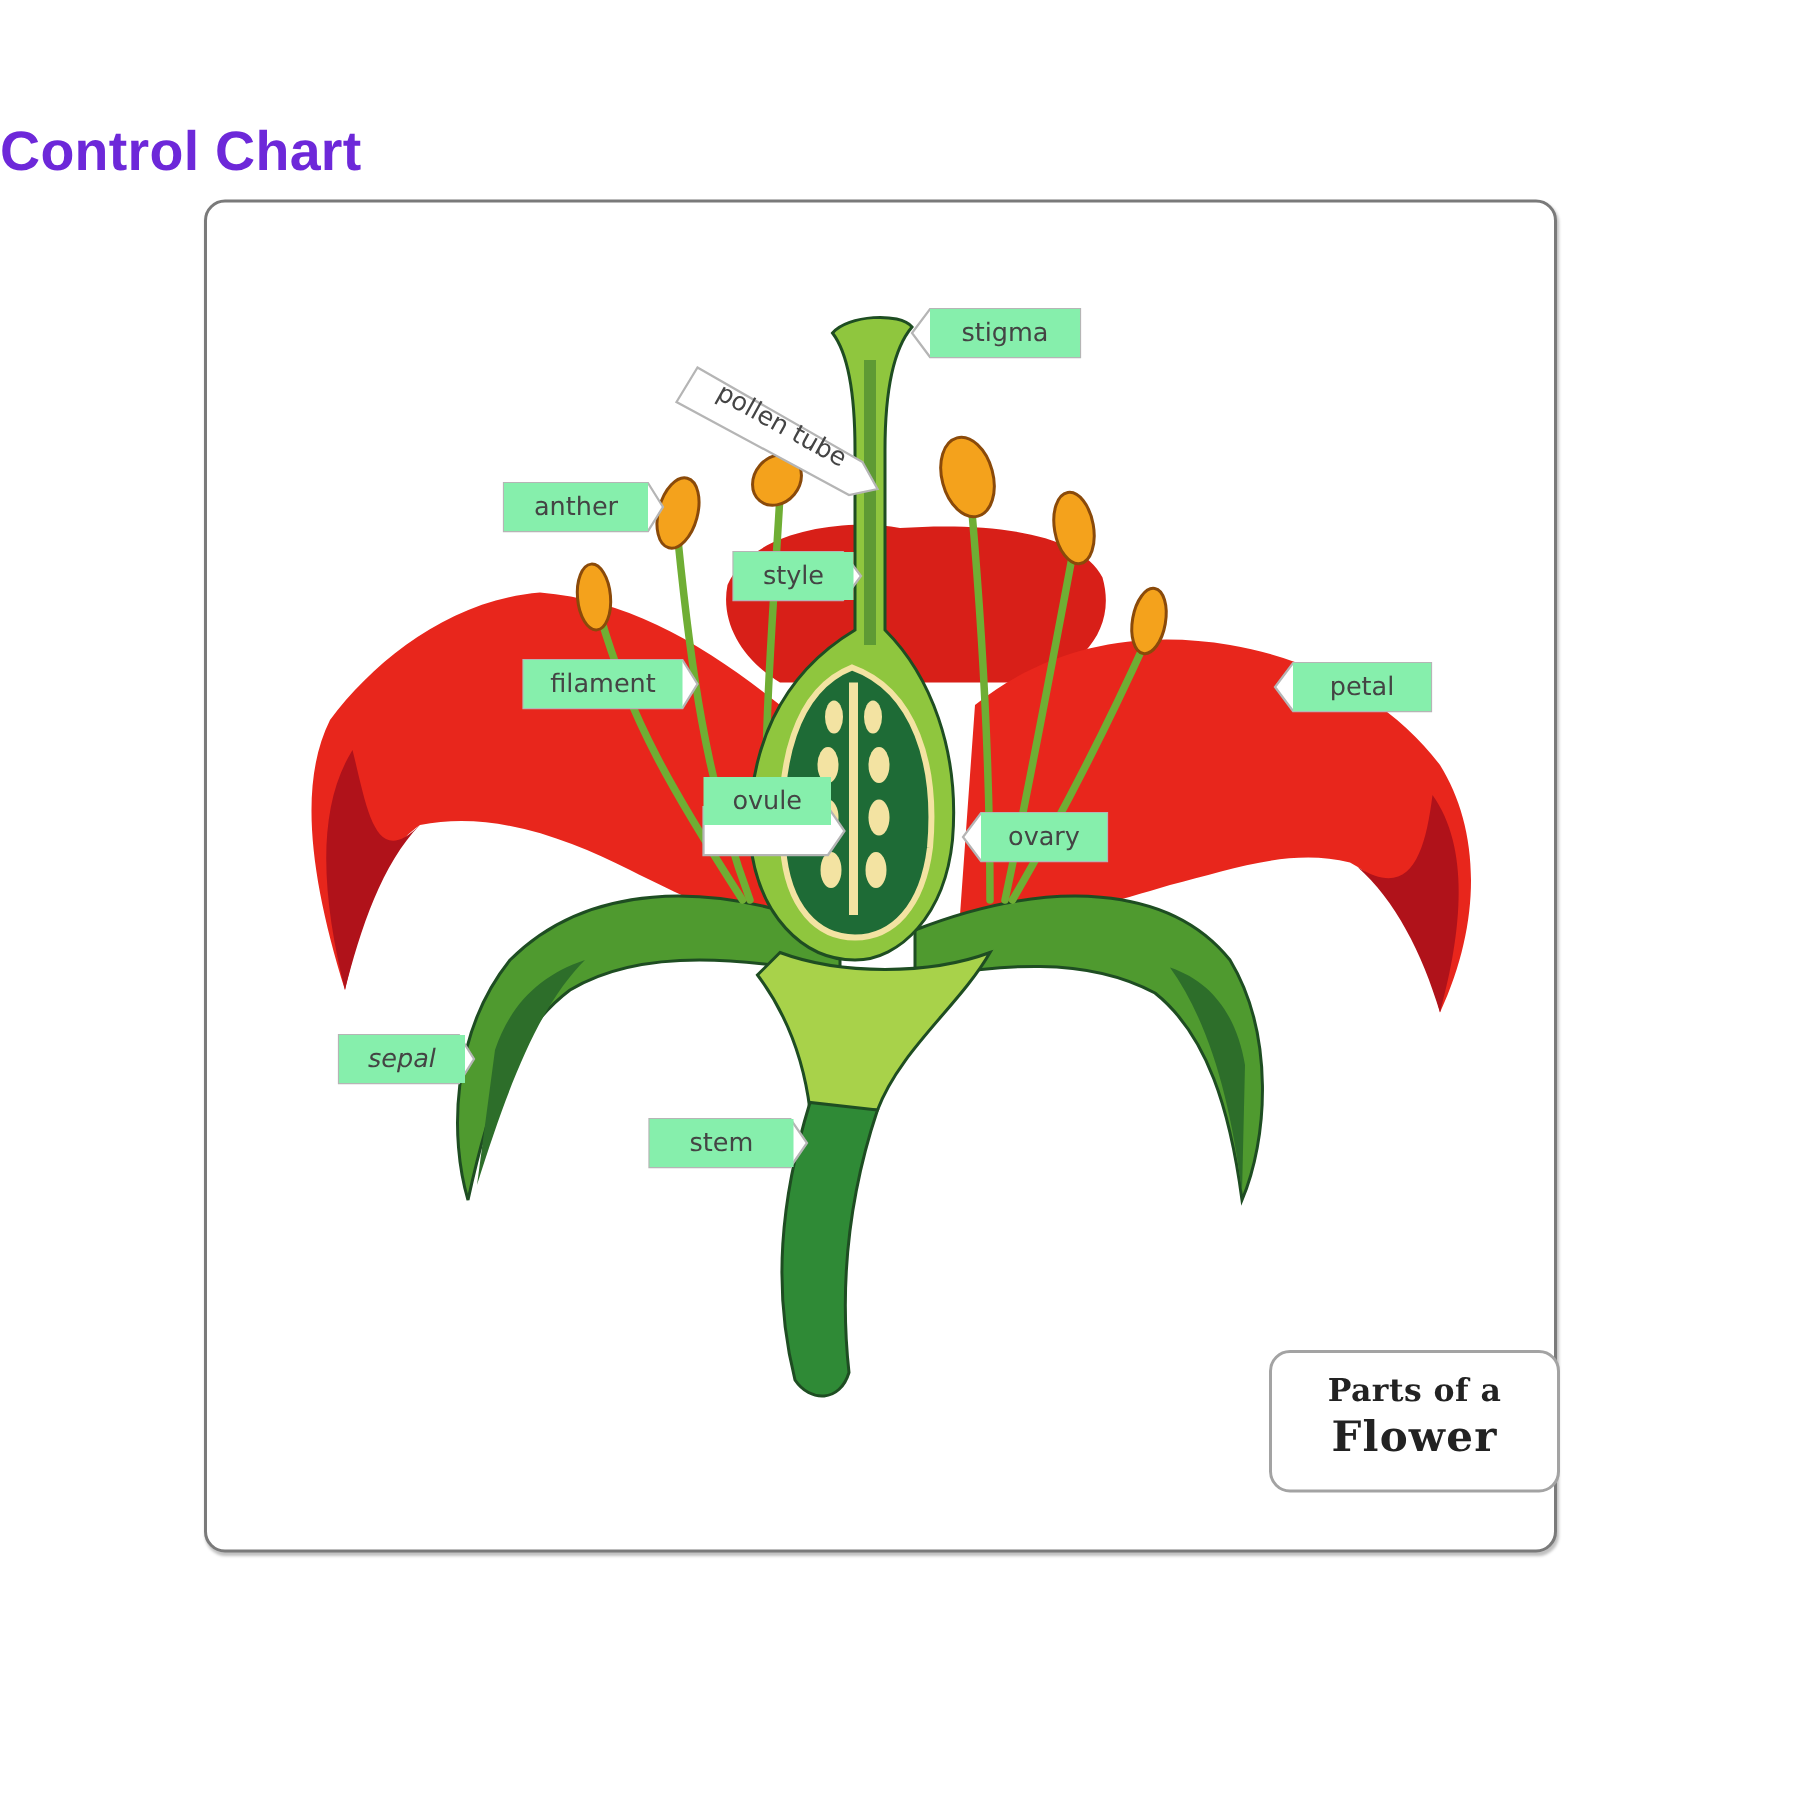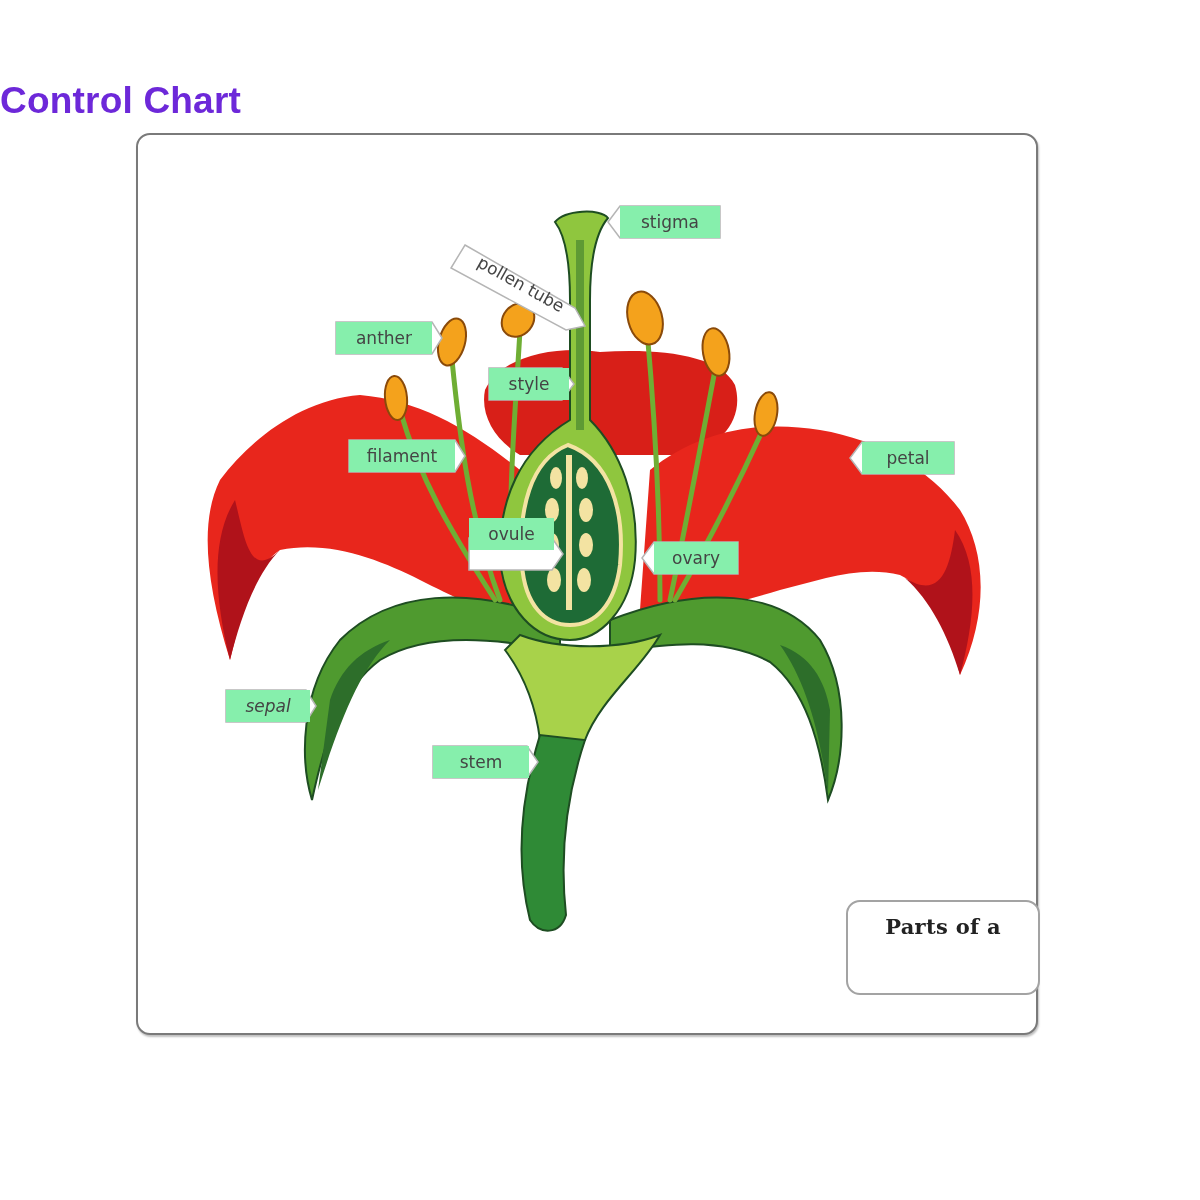--- a/index.html
+++ b/index.html
@@ -90,13 +90,14 @@
 <div class="lbl" style="left:489px;top:368px;width:80px;">style</div>
 <div class="lbl" style="left:349px;top:440px;width:106px;text-align:right;">filament</div>
 <div class="lbl" style="left:862px;top:442px;width:92px;">petal</div>
 <div class="lbl" style="left:469px;top:518px;width:85px;">ovule</div>
 <div class="lbl" style="left:654px;top:542px;width:84px;">ovary</div>
 <div class="lbl" style="left:226px;top:690px;width:84px;font-style:italic;">sepal</div>
 <div class="lbl" style="left:433px;top:746px;width:96px;">stem</div>
 
 <div class="badge">
   <div class="l1">Parts of a</div>
+  <div class="l2">Flower</div>
 </div>
 
 </body></html>

